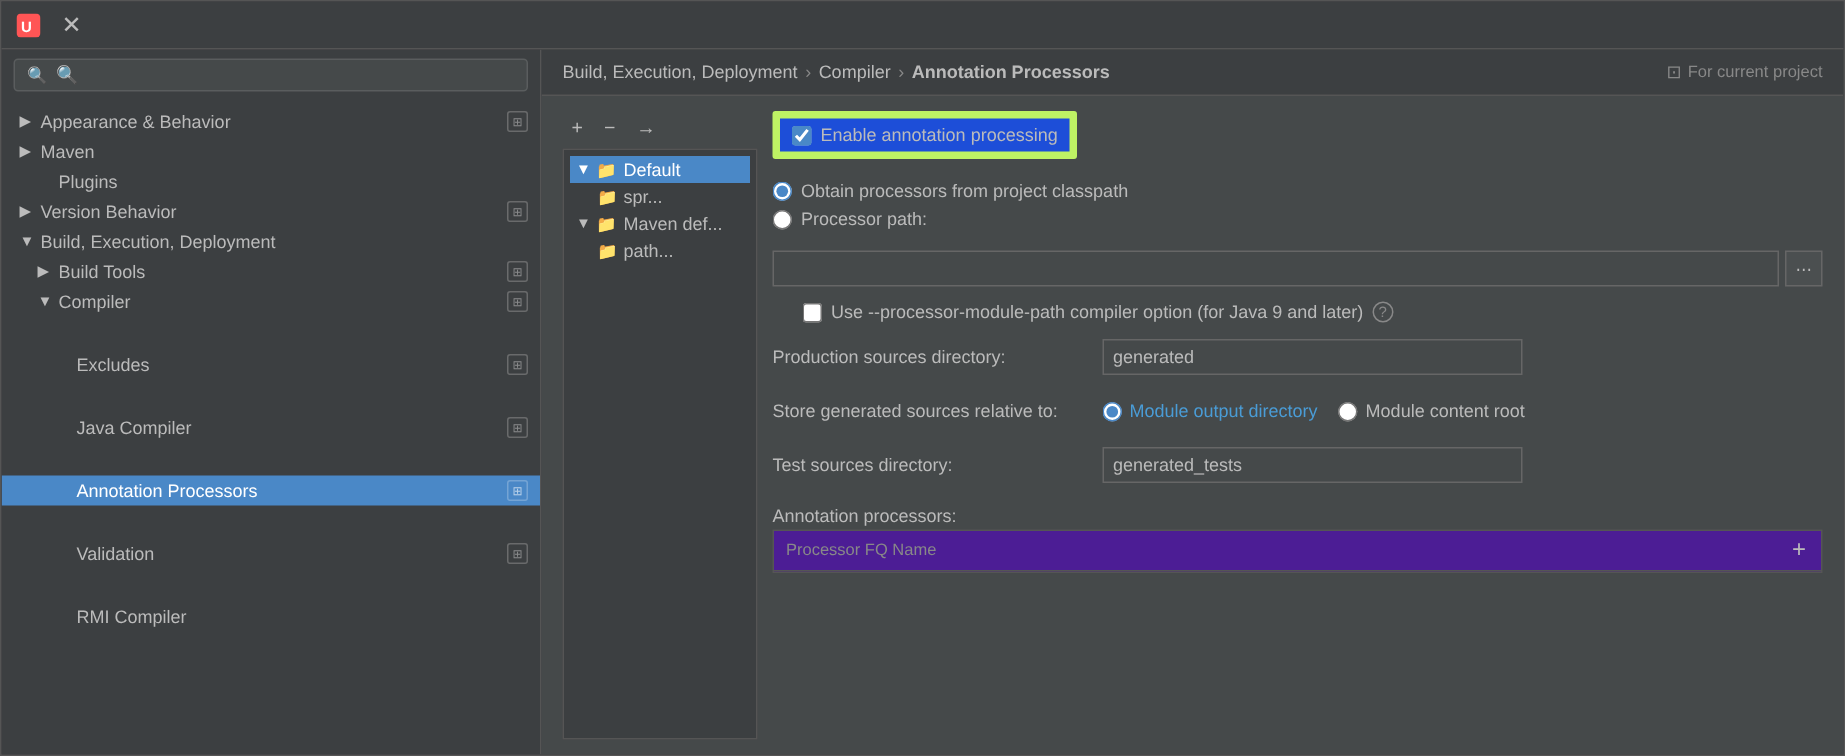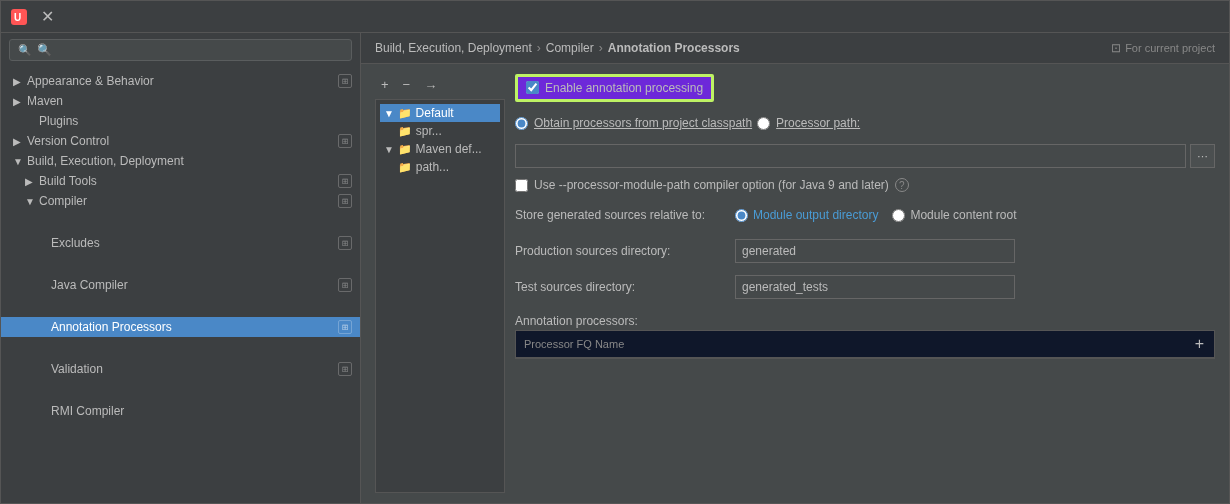--- a/index.html
+++ b/index.html
@@ -238,45 +238,45 @@
     
     .settings-panel {
       flex: 1;
       display: flex;
       flex-direction: column;
       gap: 10px;
     }
 
     .enable-checkbox-row {
       display: flex;
-      align-items: flex-start;
+      align-items: flex-end;
       gap: 6px;
-      border: 3px solid #bef264;
+      border: 5px solid #bef264;
       padding: 4px 8px;
       border-radius: 2px;
-      background: #6d28d9;
+      background: #1d4ed8;
       width: fit-content;
     }
 
     .enable-checkbox-row input[type="checkbox"] {
       accent-color: #4a88c7;
       width: 13px;
       height: 13px;
     }
 
     .enable-checkbox-row label {
       color: #bbbbbb;
       font-size: 12px;
     }
 
     .radio-group {
       display: flex;
+      flex-direction: column;
       gap: 5px;
       padding: 4px 0;
-      text-decoration: underline;
     }
 
     .radio-row {
       display: flex;
       align-items: center;
       gap: 6px;
     }
 
     .radio-row input[type="radio"] {
       accent-color: #4a88c7;
@@ -310,20 +310,21 @@
       cursor: pointer;
       padding: 2px 6px;
       font-size: 11px;
       height: 24px;
     }
 
     .checkbox-row {
       display: flex;
       align-items: center;
       gap: 6px;
+      margin-left: 20px;
     }
 
     .checkbox-row input[type="checkbox"] {
       accent-color: #4a88c7;
     }
 
     .checkbox-row label {
       color: #bbbbbb;
       font-size: 12px;
     }
@@ -396,21 +397,21 @@
     }
 
     .annotation-table {
       border: 1px solid #555;
       background: #3c3f41;
     }
 
     .annotation-table-header {
       display: flex;
       align-items: center;
-      background: #0f172a;
+      background: #4c1d95;
       border-bottom: 1px solid #555;
       padding: 4px 8px;
     }
 
     .annotation-table-header .col-header {
       color: #888;
       font-size: 11px;
       flex: 1;
     }
 
@@ -463,21 +464,21 @@
           <span class="label">Maven</span>
         </div>
 
         <div class="tree-item indent-1">
           <span class="arrow"></span>
           <span class="label">Plugins</span>
         </div>
 
         <div class="tree-item">
           <span class="arrow">▶</span>
-          <span class="label">Version Control</span>
+          <span class="label">Version Behavior</span>
           <span class="badge" style="width:14px;height:14px;border:1px solid #888;border-radius:2px;font-size:8px;display:flex;align-items:center;justify-content:center;">⊞</span>
         </div>
 
         <div class="tree-item">
           <span class="arrow">▼</span>
           <span class="label">Build, Execution, Deployment</span>
         </div>
 
         <div class="tree-item indent-1">
           <span class="arrow">▶</span>
@@ -590,42 +591,42 @@
 
           <div class="path-input-row">
             <input type="text" class="path-input" value="" style="flex: 1 1 0%;">
             <button class="path-browse-btn">⋯</button>
           </div>
 
           <div class="checkbox-row">
             <input type="checkbox" id="use-processor-module" style="">
             <label for="use-processor-module">Use --processor-module-path compiler option (for Java 9 and later)</label>
             <span class="help-icon">?</span>
+          </div>
+
+          <div class="form-row">
+            <span class="form-label">Production sources directory:</span>
+            <input type="text" class="form-input" value="generated" style="">
           </div>
 
           <div class="form-row">
             <span class="form-label">Store generated sources relative to:</span>
             <div class="radio-option-group">
               <div class="radio-option">
                 <input type="radio" name="store-gen" id="module-output" checked="" style="">
                 <label for="module-output" class="accent">Module output directory</label>
               </div>
               <div class="radio-option">
                 <input type="radio" name="store-gen" id="module-content-root" style="">
                 <label for="module-content-root">Module content root</label>
               </div>
             </div>
           </div>
 
           <div class="form-row">
-            <span class="form-label">Production sources directory:</span>
-            <input type="text" class="form-input" value="generated" style="">
-          </div>
-
-          <div class="form-row">
             <span class="form-label">Test sources directory:</span>
             <input type="text" class="form-input" value="generated_tests" style="">
           </div>
 
           <div>
             <div class="section-label">Annotation processors:</div>
             <div class="annotation-table">
               <div class="annotation-table-header">
                 <span class="col-header">Processor FQ Name</span>
                 <button class="add-btn">+</button>

